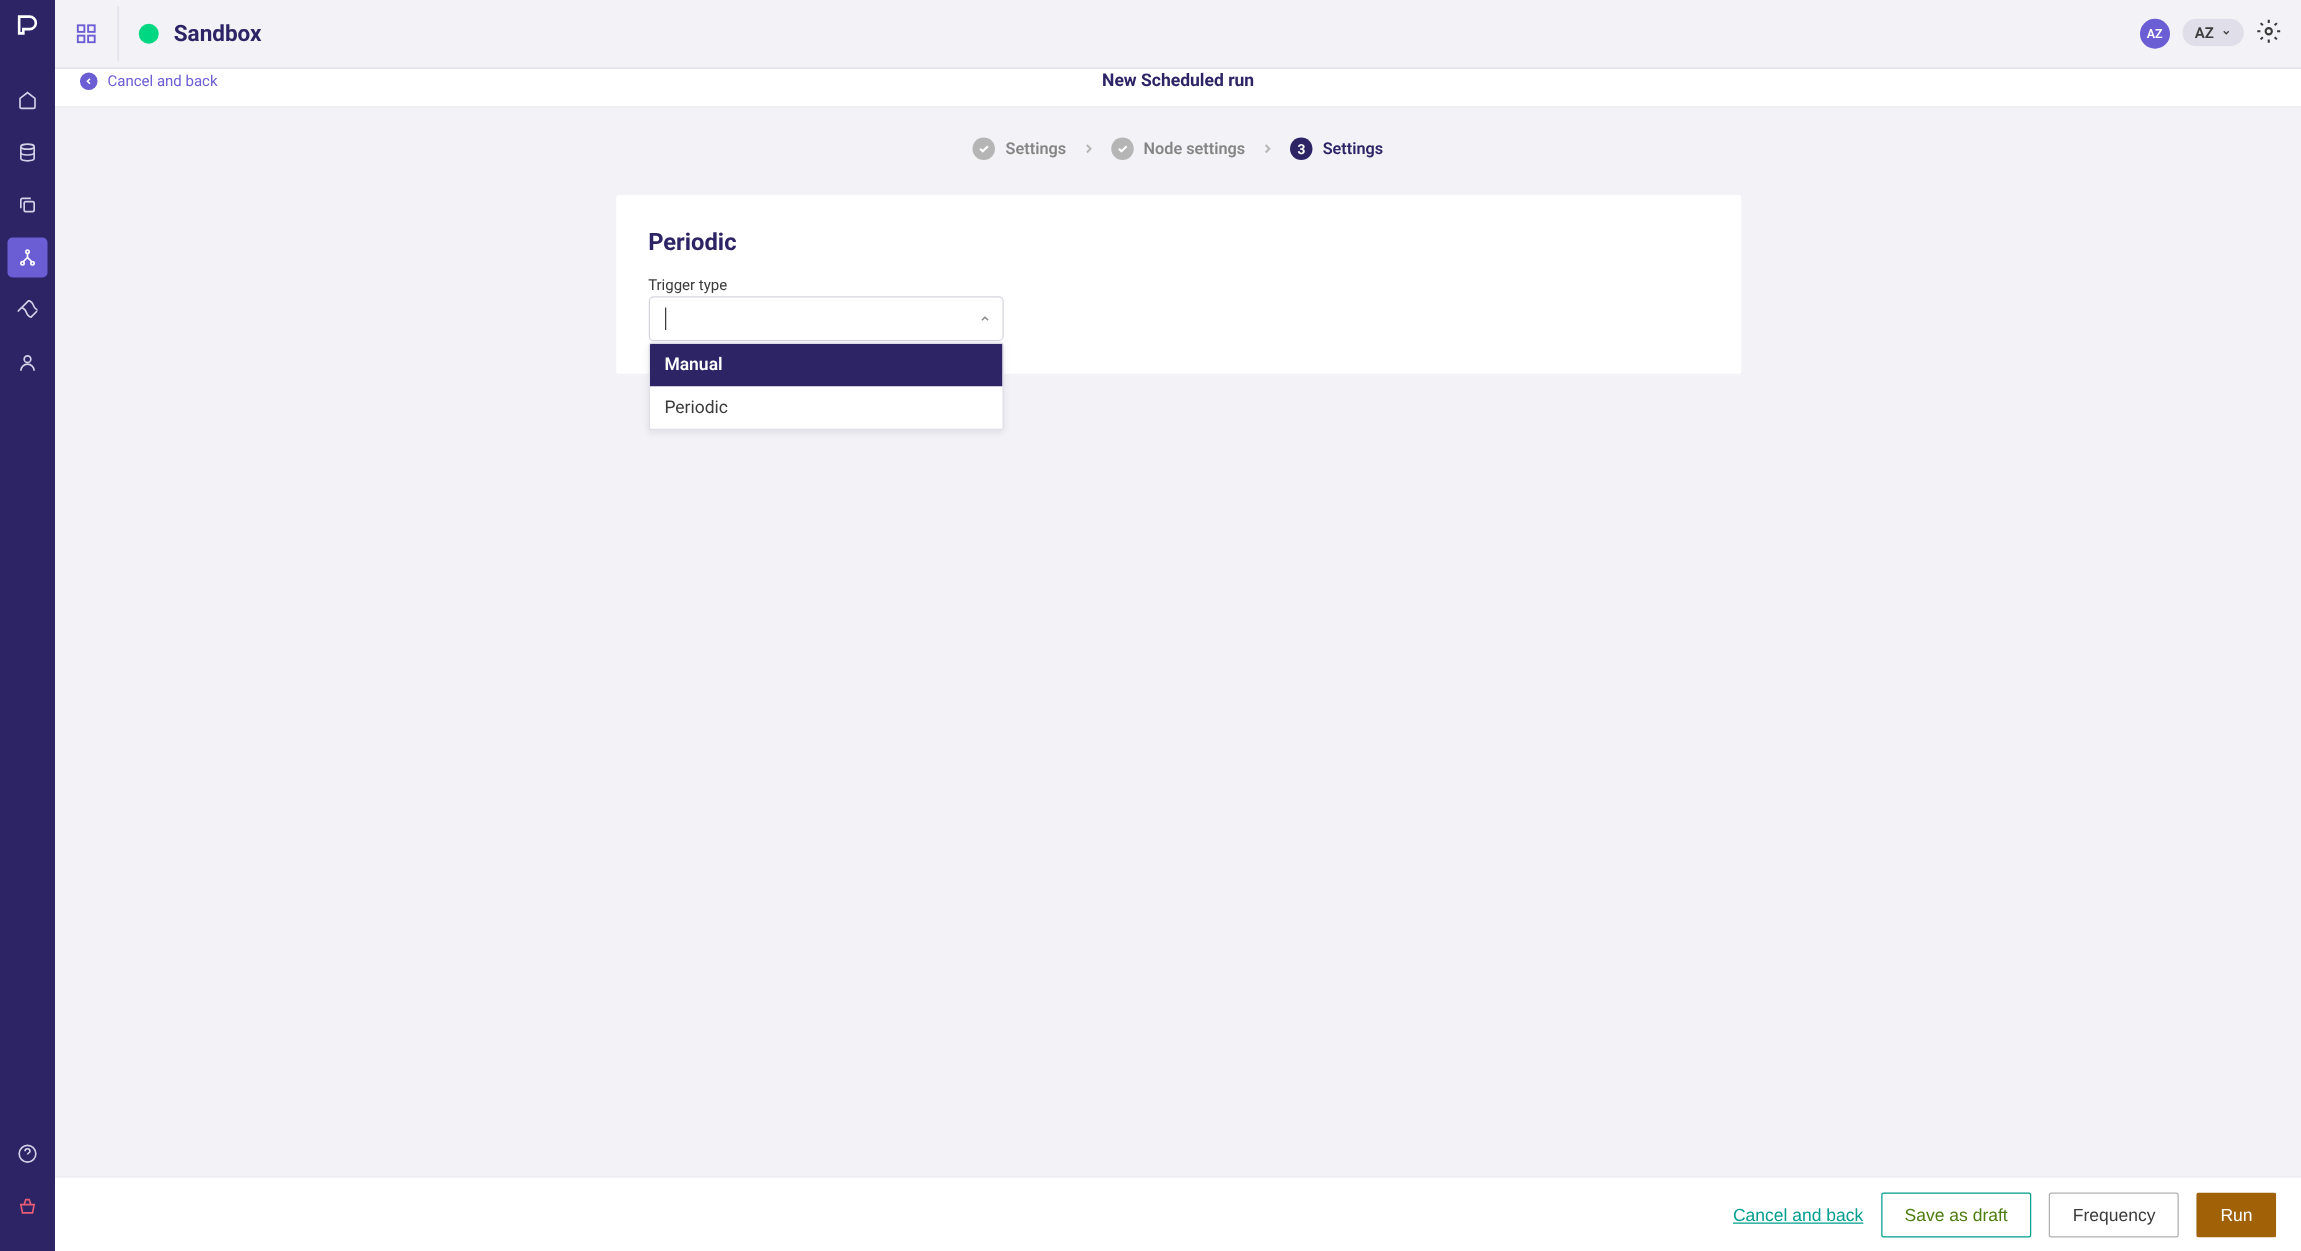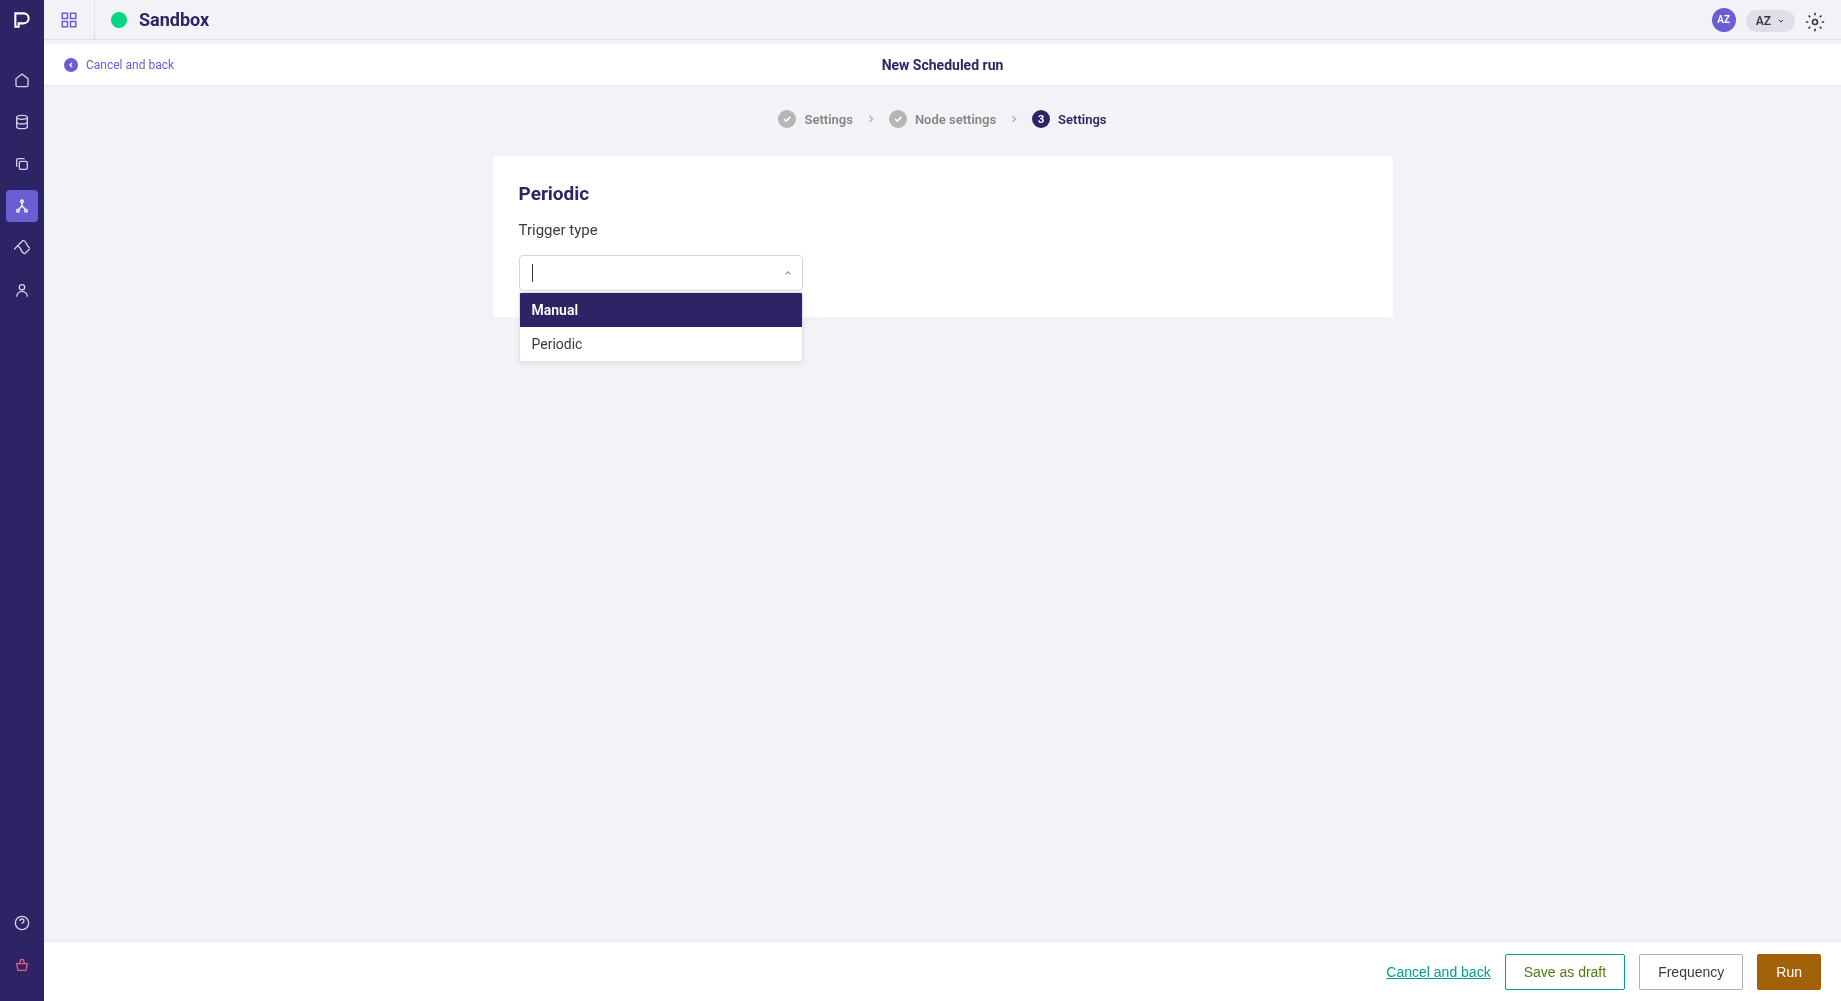--- a/index.html
+++ b/index.html
@@ -58,21 +58,21 @@
       align-items: center;
     }
     .nav-bottom .nav-item.basket { color: #e85d75; }
     
     
     .top-header {
       position: fixed;
       left: 44px;
       top: 0;
       right: 0;
-      height: 40px;
+      height: 55px;
       background: #f3f3f7;
       border-bottom: 1px solid #e0dee9;
       display: flex;
       align-items: center;
       padding: 0 16px;
       z-index: 90;
     }
     .apps-icon {
       color: #6b5dd3;
       cursor: pointer;
@@ -91,21 +91,21 @@
       margin-right: 12px;
     }
     .workspace-title {
       font-size: 18px;
       font-weight: 700;
       color: #2d2466;
     }
     .header-right {
       margin-left: auto;
       display: flex;
-      align-items: flex-end;
+      align-items: flex-start;
       gap: 10px;
     }
     .avatar-badge {
       width: 24px;
       height: 24px;
       border-radius: 50%;
       background: #6b5dd3;
       color: white;
       font-size: 10px;
       font-weight: 600;
@@ -240,23 +240,23 @@
       padding: 26px;
       position: relative;
     }
     .card-title {
       font-size: 19px;
       font-weight: 700;
       color: #2d2466;
       margin-bottom: 16px;
     }
     .field-label {
-      font-size: 15px;
+      font-size: 12px;
       color: #3b3b3b;
-      margin-bottom: 16px;
+      margin-bottom: 2px;
     }
     .select-wrap {
       position: relative;
       width: 284px;
     }
     .select-input {
       width: 100%;
       height: 36px;
       border: 1px solid #d6d4de;
       border-radius: 4px;

